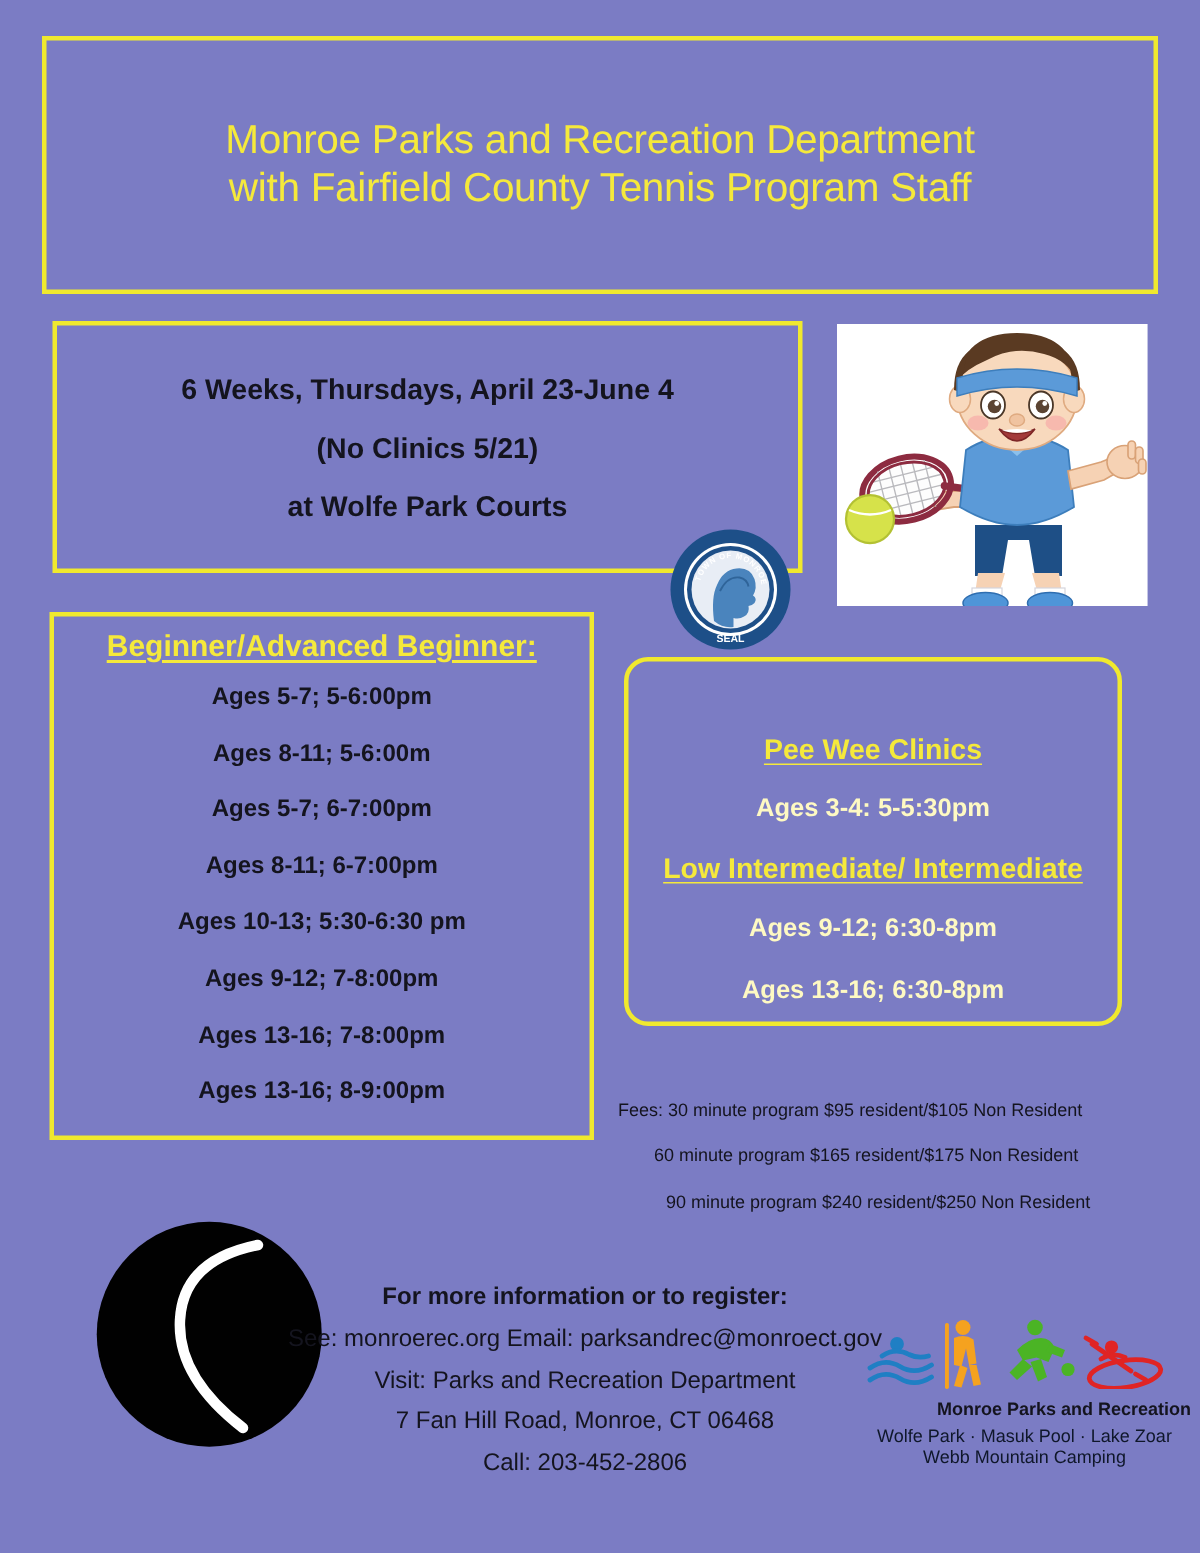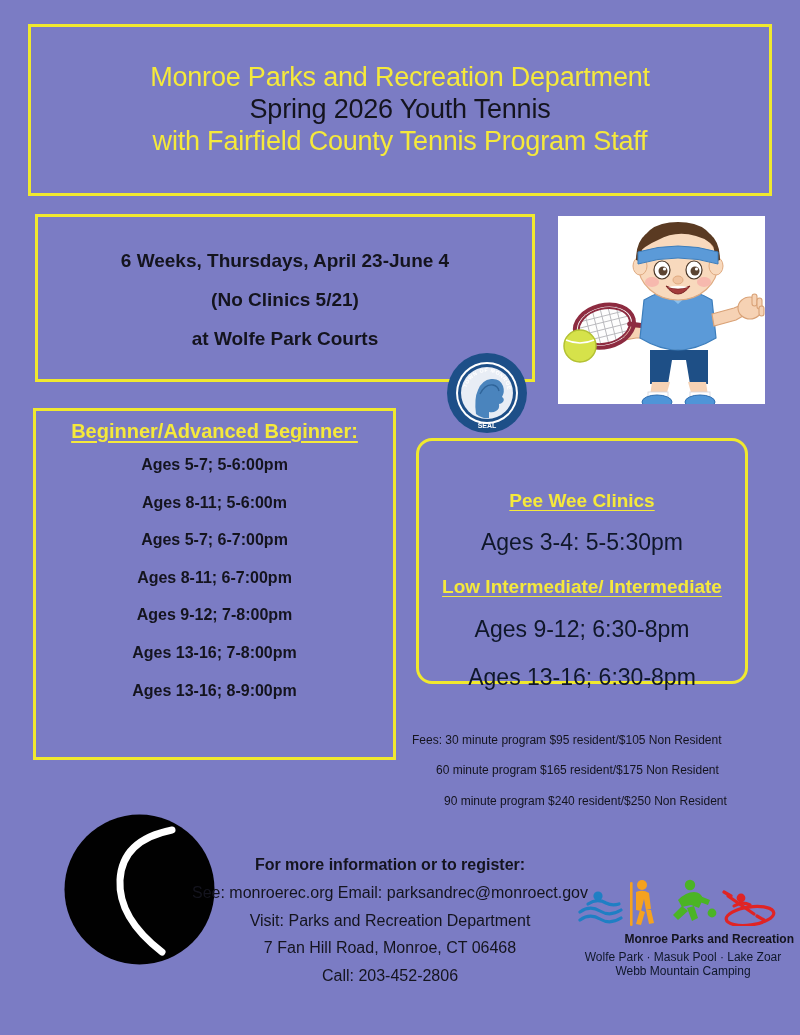--- a/index.html
+++ b/index.html
@@ -136,23 +136,23 @@
     color: #f5e93b;
     font-weight: bold;
     font-size: 19px;
     text-decoration: underline;
     text-underline-offset: 3px;
     white-space: nowrap;
   }
   #peewee-heading { margin-bottom: 17px; }
   #intermediate-heading { margin-bottom: 18px; }
   .group-line {
-    color: #0f172a;
-    font-weight: normal;
-    font-size: 23px;
+    color: #fef9c3;
+    font-weight: bold;
+    font-size: 17px;
     white-space: nowrap;
   }
   #peewee-line { margin-bottom: 20px; }
   #inter-line-1 { margin-bottom: 21px; }
 
   
   #fees {
     position: absolute;
     left: 400px;
     top: 733px;
@@ -230,21 +230,20 @@
     line-height: 1.18;
   }
 </style>
 </head>
 <body>
 
 <div id="flyer">
 
   <div id="title-box" class="ybox">
     <div class="title-line title-yellow">Monroe Parks and Recreation Department</div>
-    <div class="title-line title-dark">Spring 2026 Youth Tennis</div>
     <div class="title-line title-yellow">with Fairfield County Tennis Program Staff</div>
   </div>
 
   <div id="date-box" class="ybox">
     <div class="date-line">6 Weeks, Thursdays, April 23-June 4</div>
     <div class="date-line">(No Clinics 5/21)</div>
     <div class="date-line">at Wolfe Park Courts</div>
   </div>
 
   <div id="tennis-photo">
@@ -346,20 +345,21 @@
       <text x="41" y="76" text-anchor="middle" font-family="'Liberation Sans', sans-serif" font-size="7" font-weight="bold" fill="#ffffff">SEAL</text>
     </svg>
   </div>
 
   <div id="beginner-box" class="ybox">
     <div id="beginner-heading">Beginner/Advanced Beginner:</div>
     <div class="sched-line">Ages 5-7; 5-6:00pm</div>
     <div class="sched-line">Ages 8-11;  5-6:00m</div>
     <div class="sched-line">Ages 5-7;  6-7:00pm</div>
     <div class="sched-line">Ages 8-11; 6-7:00pm</div>
+    <div class="sched-line">Ages 10-13; 5:30-6:30 pm</div>
     <div class="sched-line">Ages 9-12; 7-8:00pm</div>
     <div class="sched-line">Ages 13-16; 7-8:00pm</div>
     <div class="sched-line">Ages 13-16; 8-9:00pm</div>
   </div>
 
   <div id="peewee-box" class="ybox">
     <div id="peewee-heading" class="group-heading">Pee Wee Clinics</div>
     <div id="peewee-line" class="group-line">Ages 3-4:   5-5:30pm</div>
     <div id="intermediate-heading" class="group-heading">Low Intermediate/ Intermediate</div>
     <div id="inter-line-1" class="group-line">Ages 9-12; 6:30-8pm</div>

